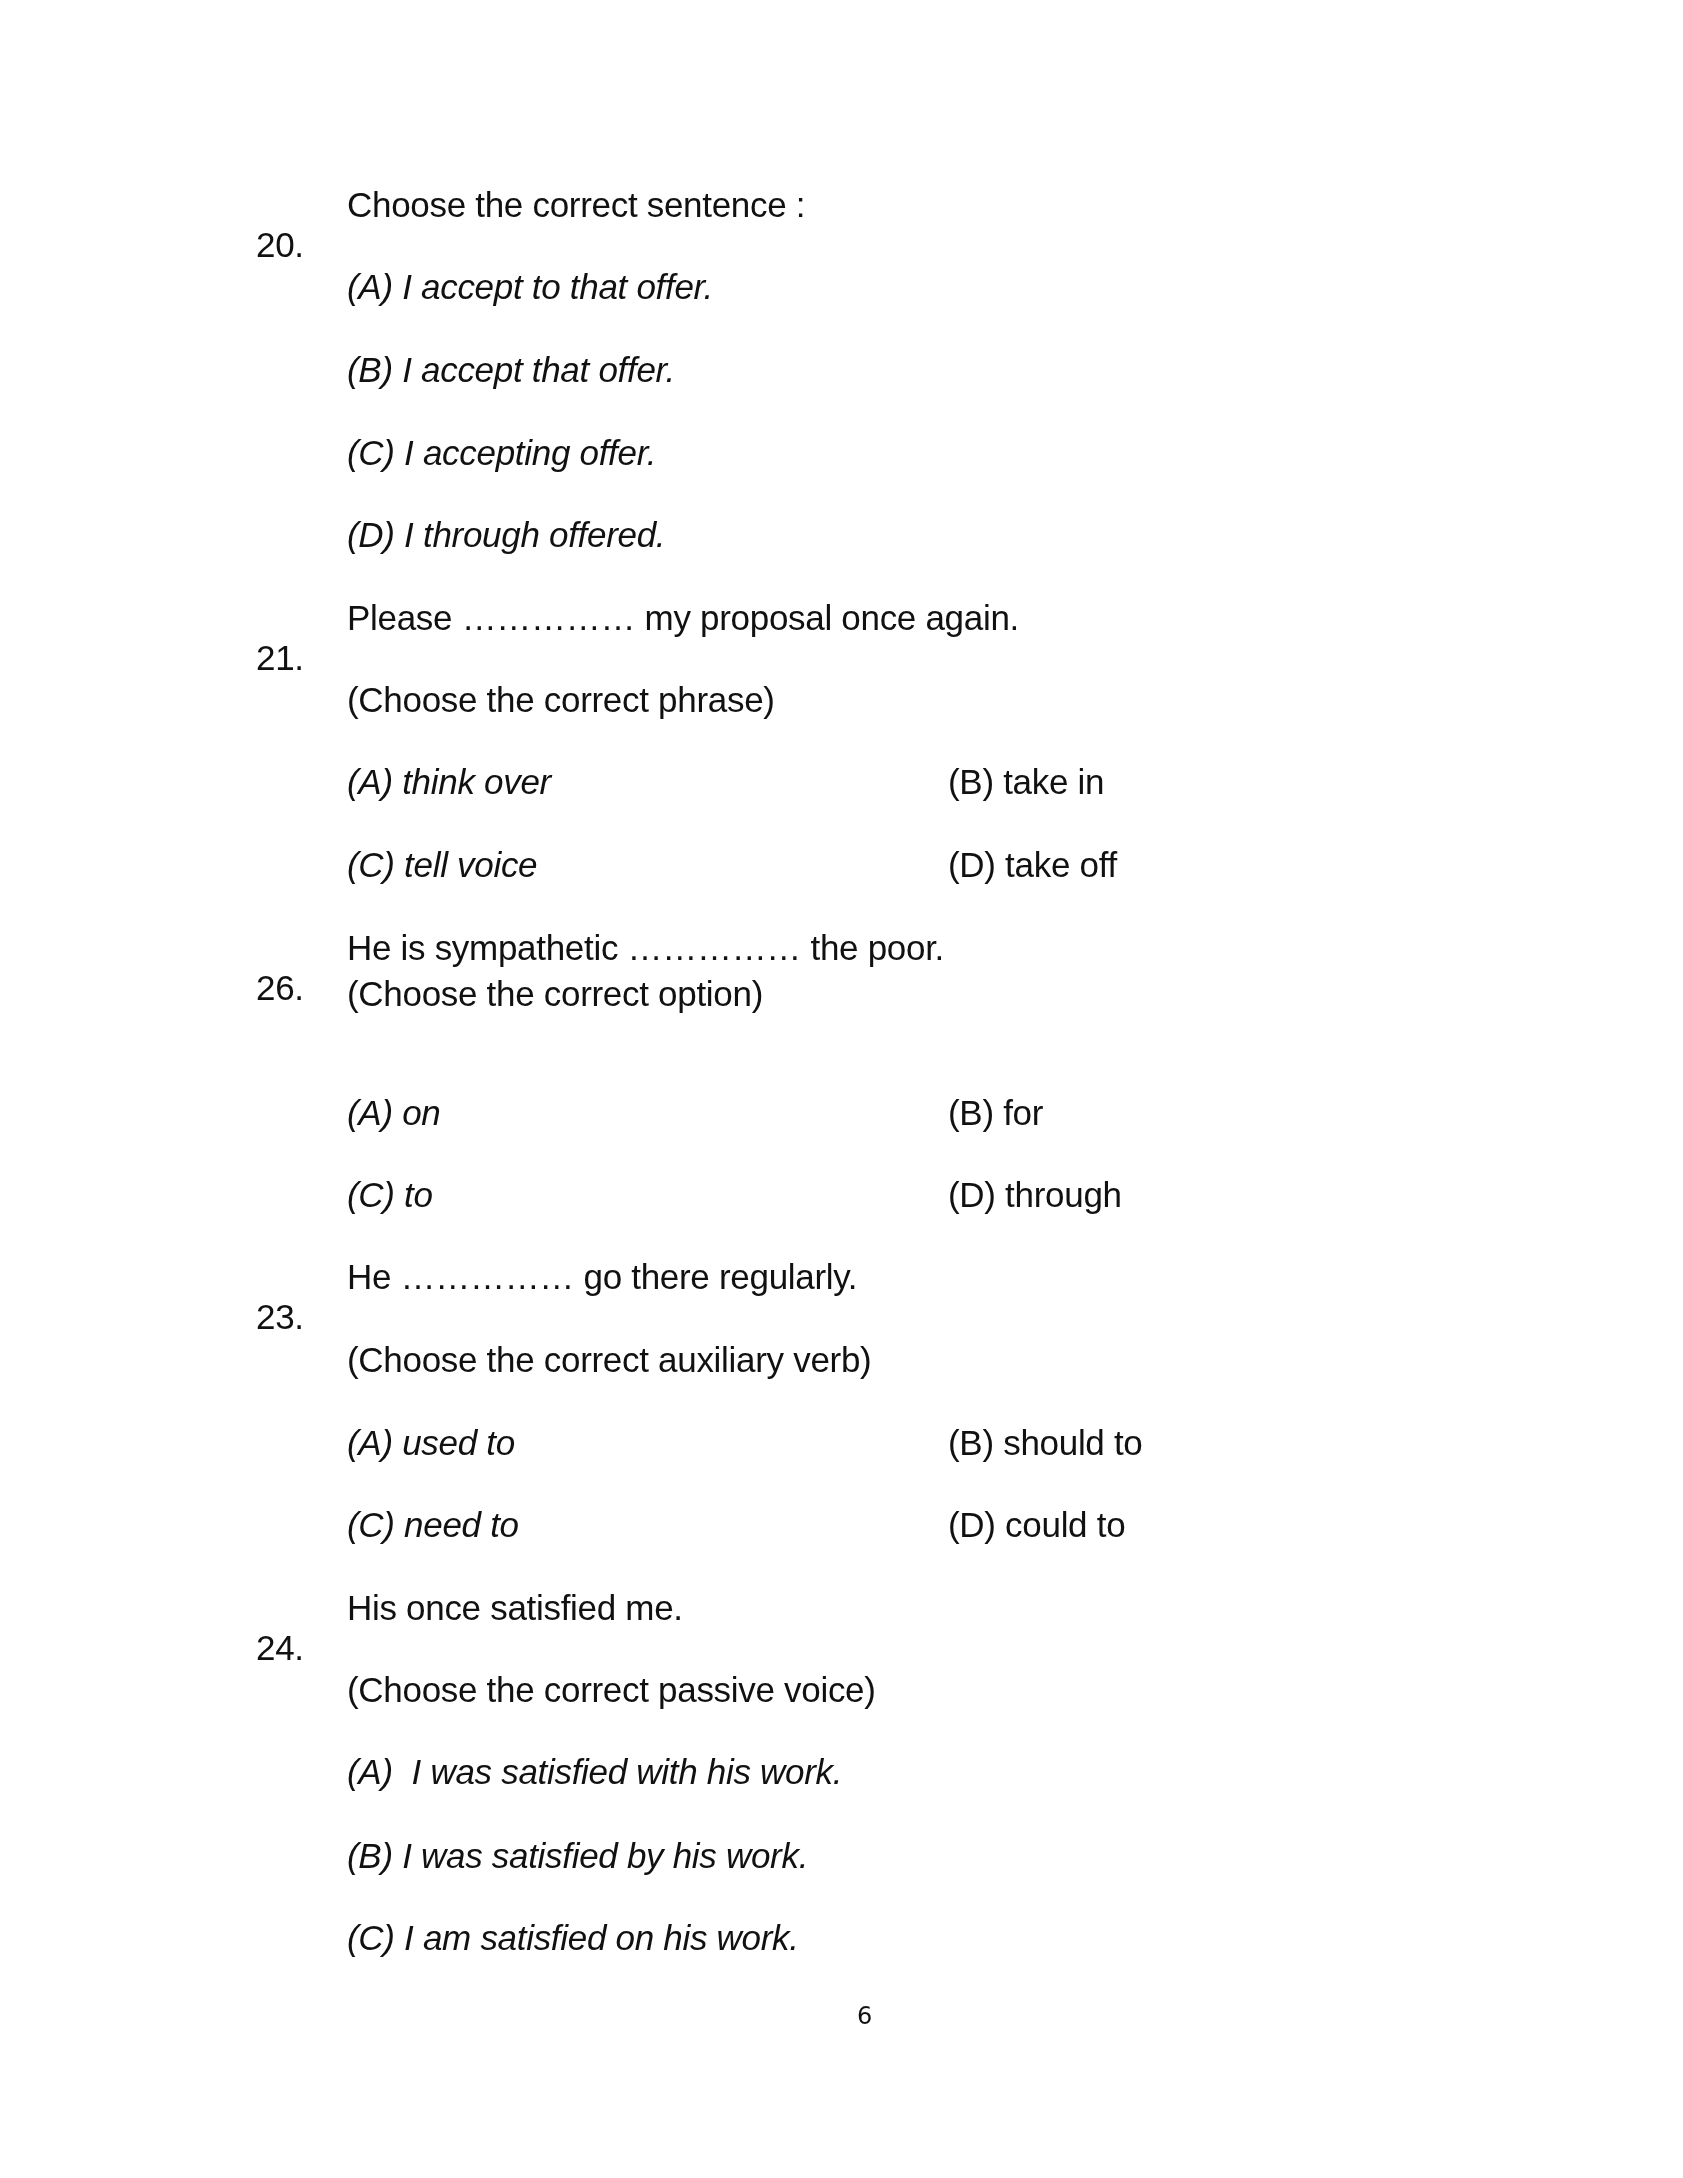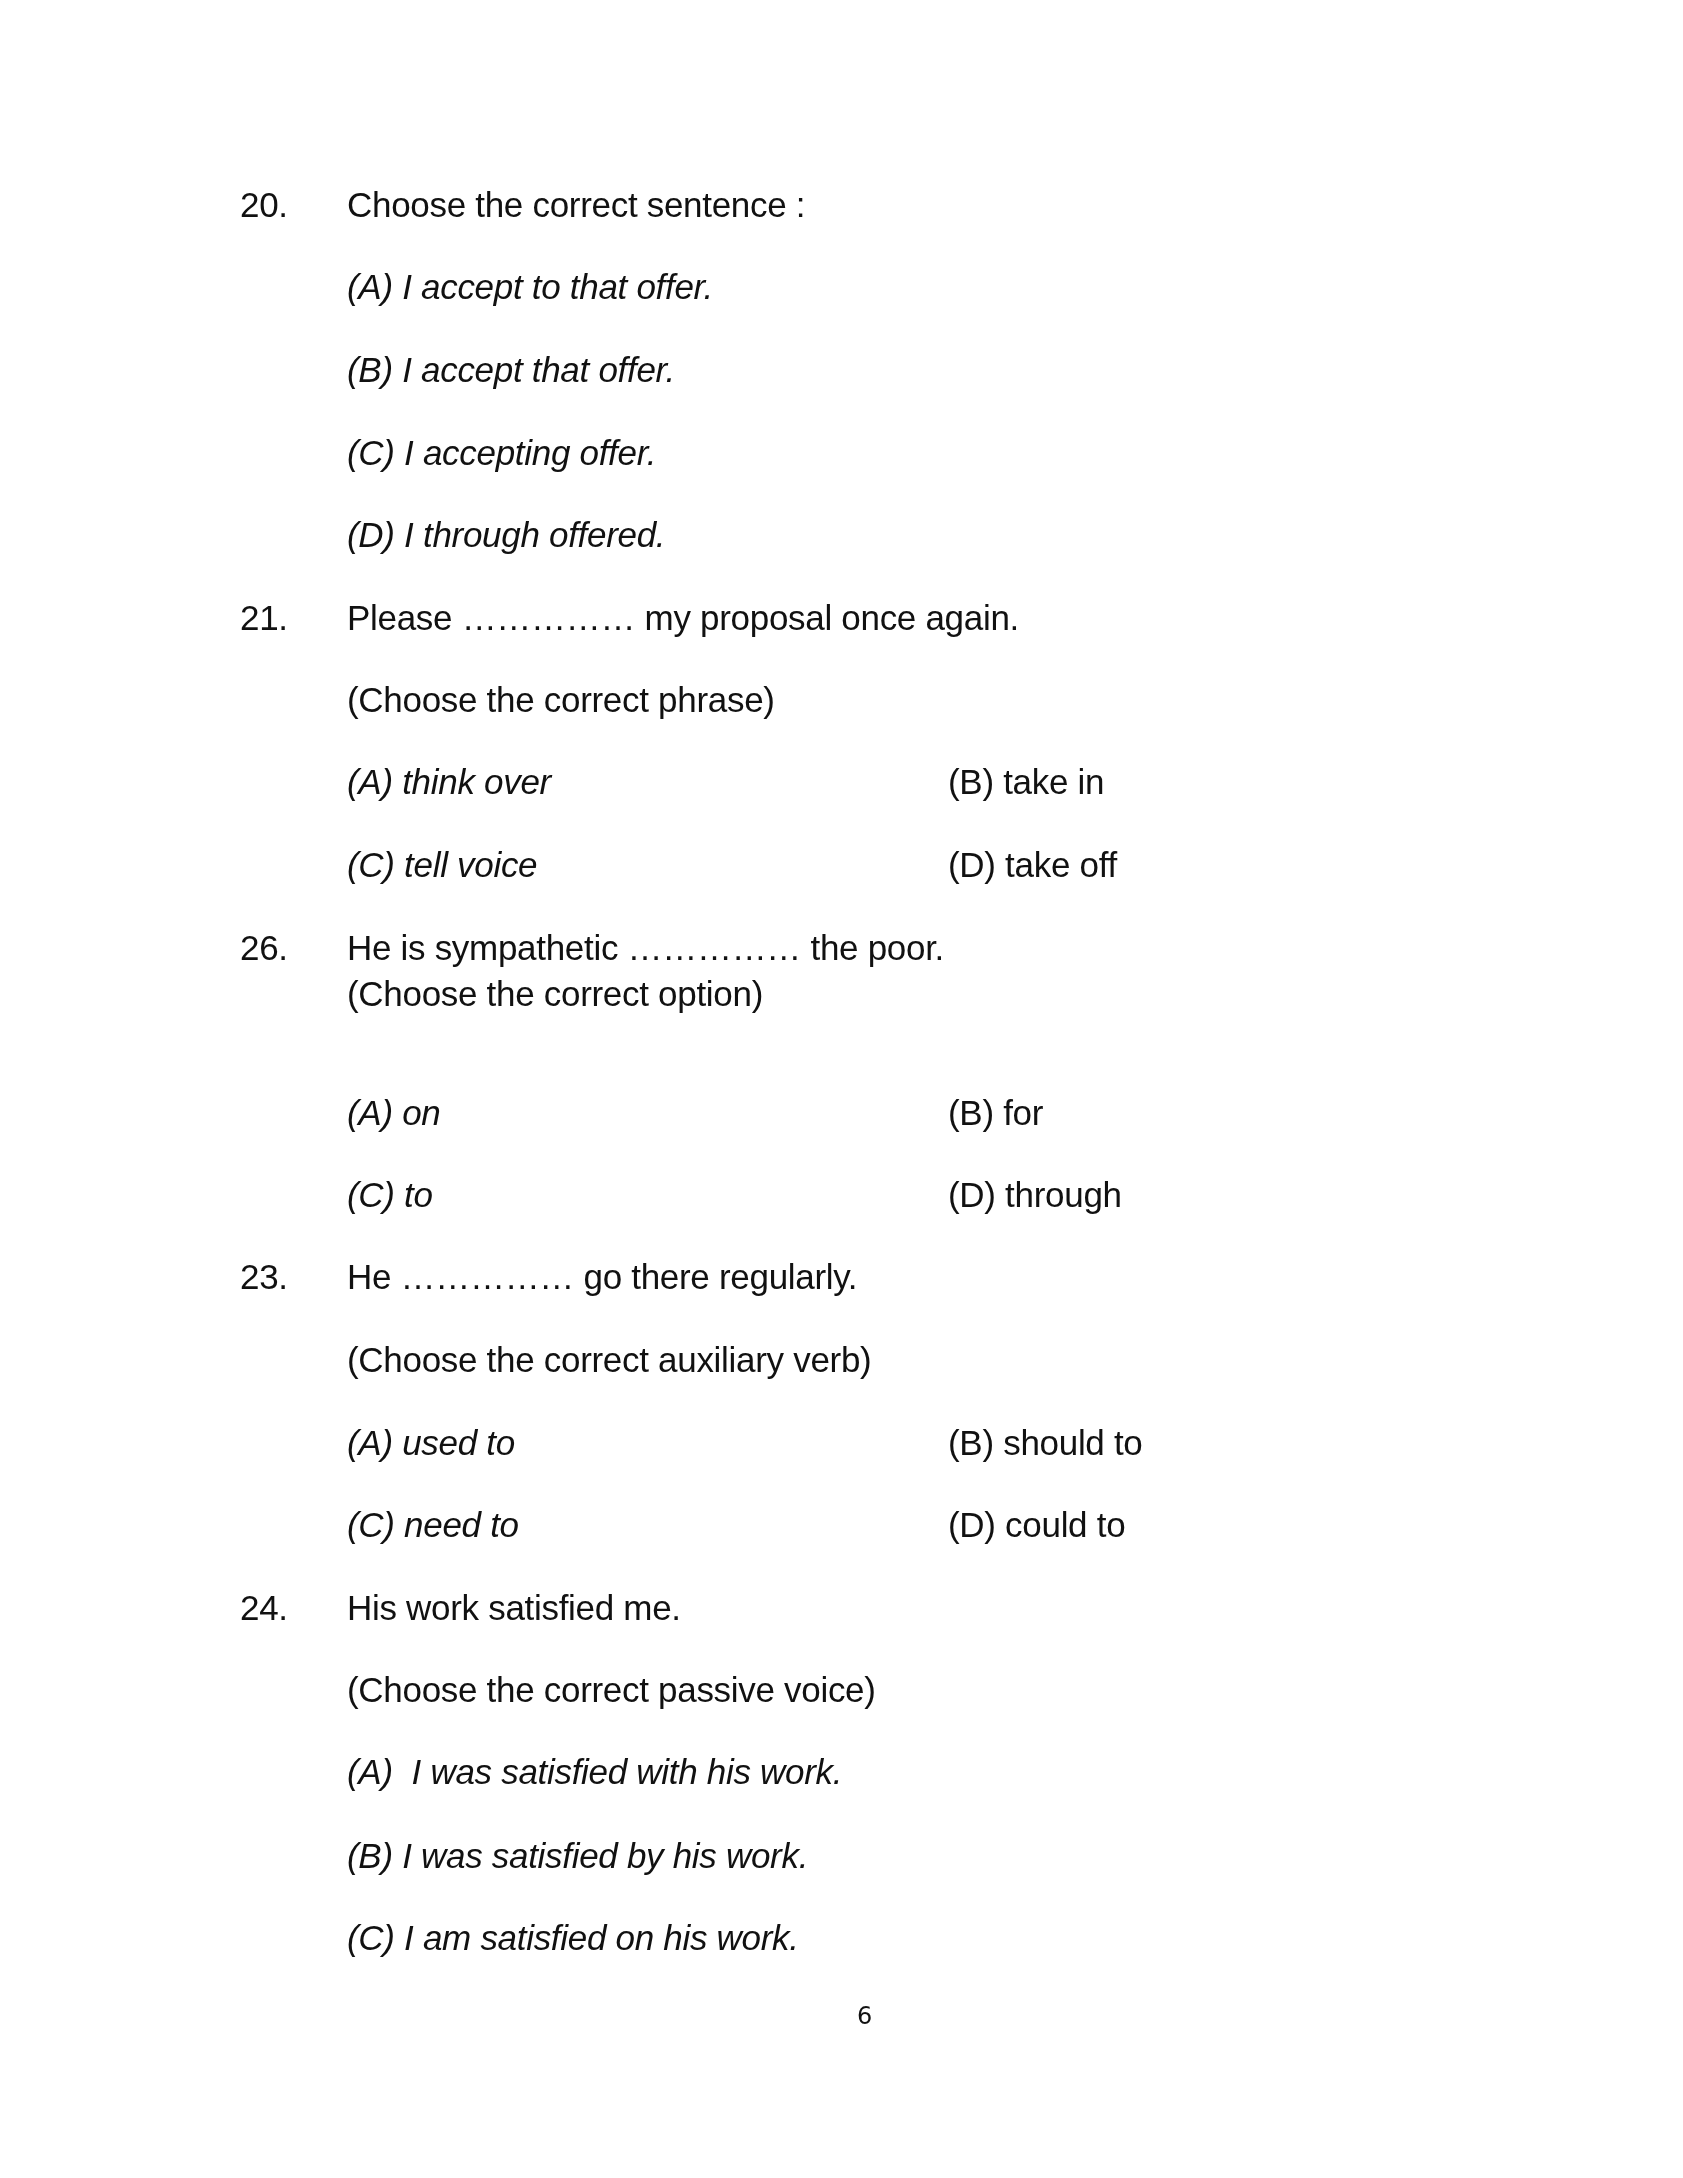--- a/index.html
+++ b/index.html
@@ -1,19 +1,19 @@
 <!DOCTYPE html>
 <html><head>
   <meta charset="utf-8">
   <style>
     html, body { margin: 0; padding: 0; background: #ffffff; }
     body { width: 1683px; height: 2178px; position: relative; overflow: hidden;
       font-family: "Liberation Sans", sans-serif; color: #111111; }
     .line { position: absolute; font-size: 35px; line-height: 40px; white-space: pre; letter-spacing: -0.3px; }
-    .qnum { left: 240px; }
+    .qnum { left: 256px; margin-top: 40px; }
     .qtext { left: 347px; }
     .opt-left { left: 347px; font-style: italic; }
     .opt-right { left: 948px; }
     .page-num { position: absolute; left: 857px; top: 2002px; font-size: 24px; line-height: 28px;
       font-family: "DejaVu Sans", sans-serif; }
   </style>
 </head>
 <body>
 
 <div>
@@ -50,21 +50,21 @@
   <div class="line qtext" style="top:1257px">He …………… go there regularly.</div>
   <div class="line qtext" style="top:1340px">(Choose the correct auxiliary verb)</div>
   <div class="line opt-left" style="top:1423px">(A) used to</div>
   <div class="line opt-right" style="top:1423px">(B) should to</div>
   <div class="line opt-left" style="top:1505px">(C) need to</div>
   <div class="line opt-right" style="top:1505px">(D) could to</div>
 </div>
 
 <div>
   <div class="line qnum" style="top:1588px">24.</div>
-  <div class="line qtext" style="top:1588px">His work satisfied me.</div>
+  <div class="line qtext" style="top:1588px">His once satisfied me.</div>
   <div class="line qtext" style="top:1670px">(Choose the correct passive voice)</div>
   <div class="line opt-left" style="top:1752px">(A)  I was satisfied with his work.</div>
   <div class="line opt-left" style="top:1836px">(B) I was satisfied by his work.</div>
   <div class="line opt-left" style="top:1918px">(C) I am satisfied on his work.</div>
 </div>
 
 <div class="page-num">6</div>
 
 
 </body></html>

